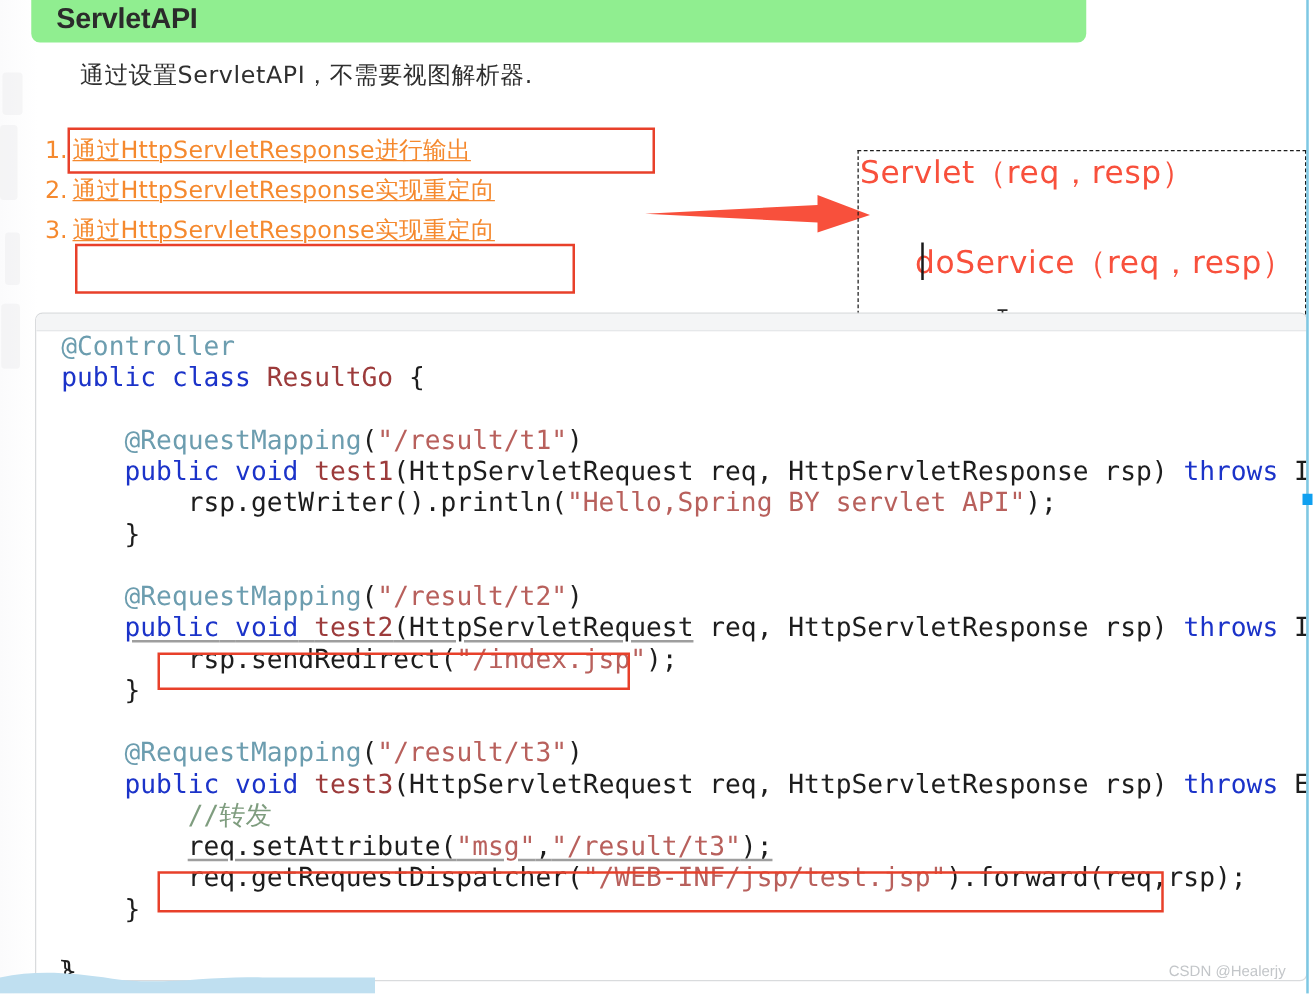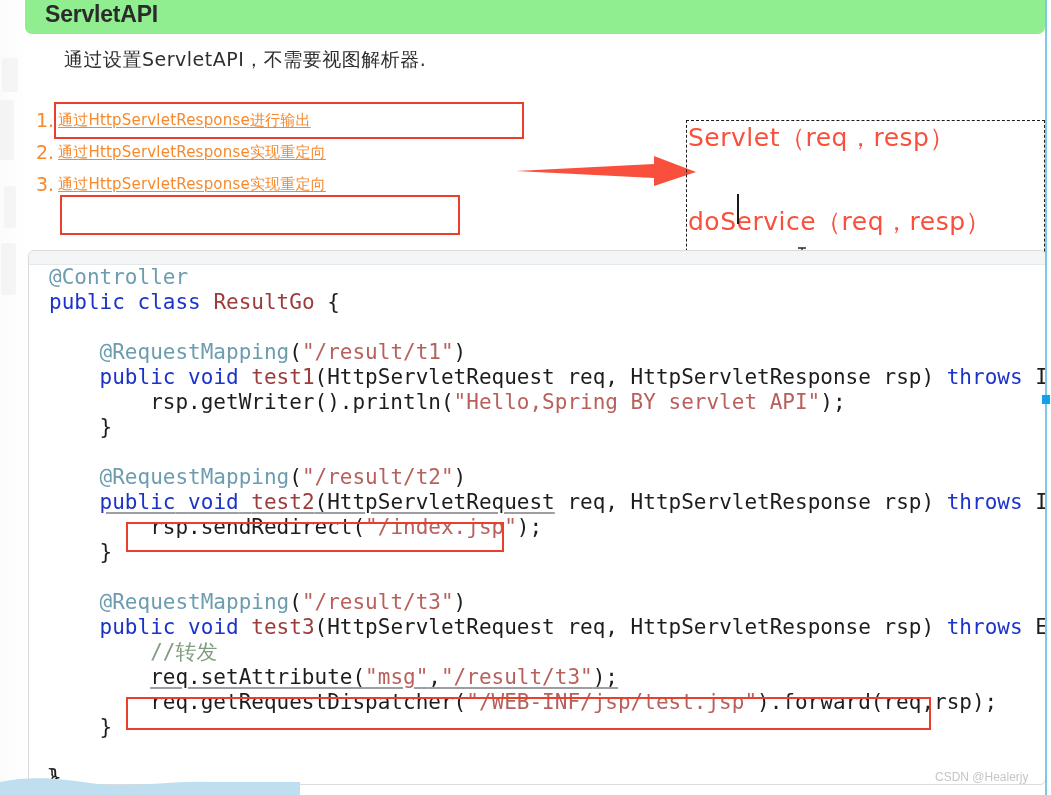--- a/index.html
+++ b/index.html
@@ -28,21 +28,21 @@
     background: #f1f2f3;
     opacity: .75;
     border-radius: 3px;
   }
 
   
   #title-banner {
     position: absolute;
     left: 25px;
     top: 0px;
-    width: 1020px;
+    width: 844px;
     height: 34px;
     background: #90ee90;
     border-radius: 0 0 7px 7px;
     box-sizing: border-box;
     text-align: center;
   }
   #title-banner .title-text {
     position: absolute;
     left: 20px;
     top: 1px;
@@ -81,21 +81,21 @@
   .li-num {
     display: inline-block;
     width: 22px;
     font-size: 19px;
     color: #f5892e;
     font-family: "DejaVu Sans", sans-serif;
     vertical-align: top;
   }
   .li-text {
     display: inline-block;
-    font-size: 15px;
+    font-size: 19px;
     color: #f5892e;
     font-family: "DejaVu Sans", sans-serif;
     text-decoration: underline;
     text-underline-offset: 2px;
     text-decoration-thickness: 1px;
     vertical-align: top;
     letter-spacing: .2px;
   }
   
   .redbox {
@@ -130,21 +130,21 @@
   #annot-box .annot-line {
     position: absolute;
     left: 1px;
     font-size: 25px;
     color: #f8503c;
     font-family: "DejaVu Sans", sans-serif;
     white-space: nowrap;
     letter-spacing: .5px;
   }
   #annot-line-1 { top: 0; }
-  #annot-line-2 { top: 84px; }
+  #annot-line-2 { top: 72px; margin-left: 44px; }
   
   #annot-caret {
     position: absolute;
     left: 737px;
     top: 194px;
     width: 1.5px;
     height: 30px;
     background: #1a1a1a;
   }
   

